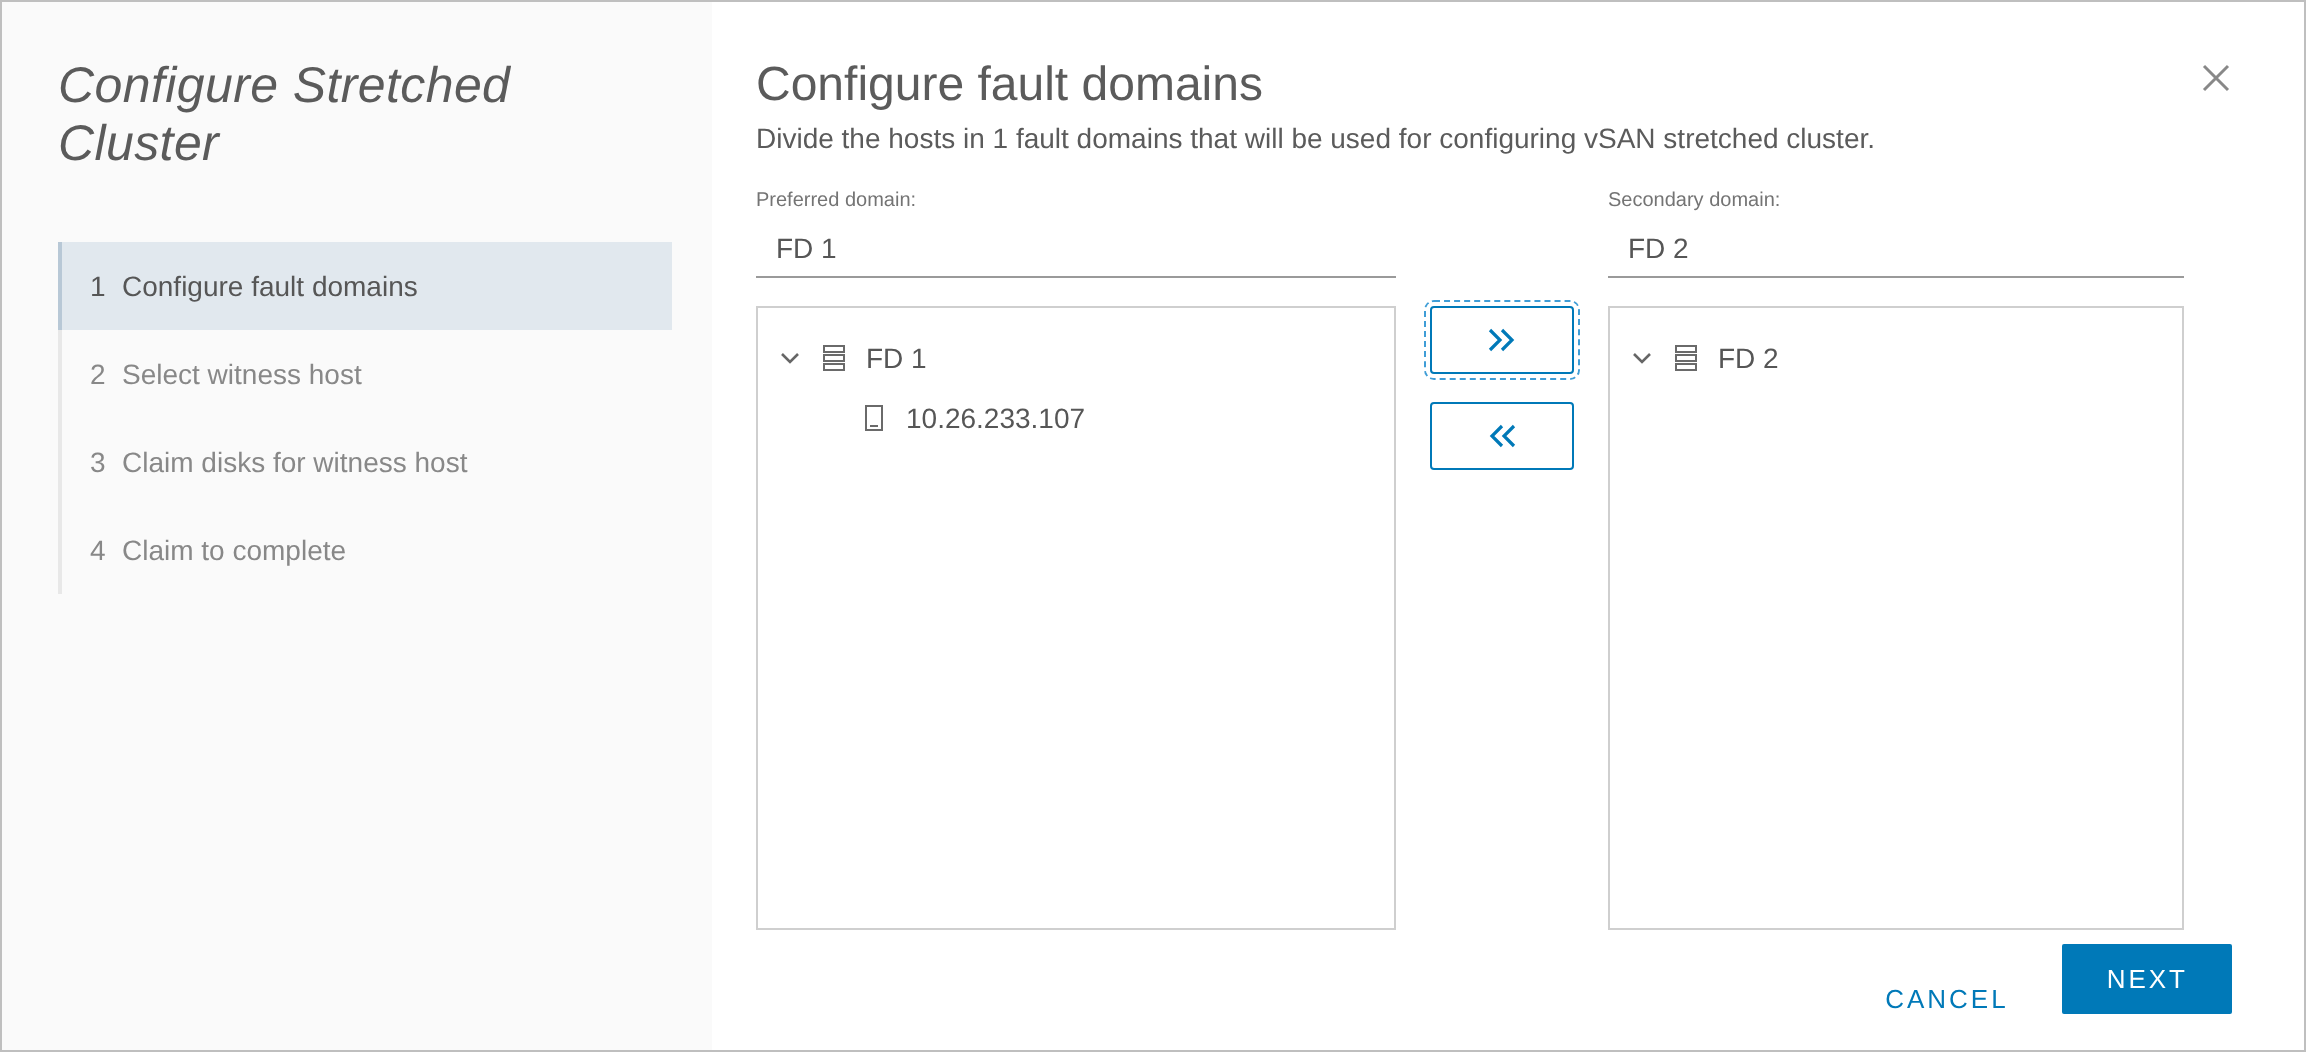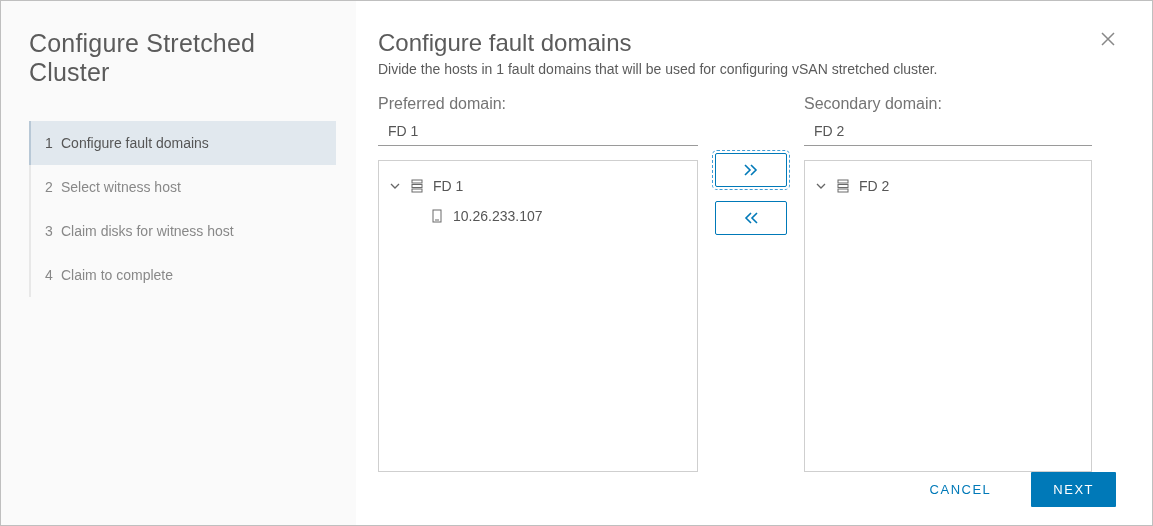--- a/index.html
+++ b/index.html
@@ -5,21 +5,21 @@
   * { box-sizing: border-box; margin: 0; padding: 0; }
   html, body { width: 1153px; height: 526px; font-family: "Segoe UI", "Helvetica Neue", Arial, sans-serif; color: #565656; background: #fff; }
   .dialog {
     width: 1153px; height: 526px; border: 1px solid #bfbfbf; display: flex; position: relative;
   }
   
   .sidebar {
     width: 355px; background: #fafafa; padding: 28px 20px 0 28px;
   }
   .sidebar-title {
-    font-size: 25px; font-weight: 300; color: #5b5b5b; letter-spacing: 0.2px; margin-bottom: 34px;
+    font-size: 25px; font-weight: 300; color: #5b5b5b; letter-spacing: 0.2px; margin-bottom: 34px; font-style: italic;
   }
   .step-list { list-style: none; border-left: 2px solid #e8e8e8; }
   .step-item {
     display: flex; align-items: center; height: 44px; padding: 0 14px;
     font-size: 14px; color: #888; cursor: pointer; position: relative;
   }
   .step-item.active {
     background: #e1e8ee; color: #565656;
   }
   .step-item.active::before {
@@ -40,21 +40,21 @@
   .main-subtitle {
     font-size: 14px; color: #5b5b5b; margin-bottom: 18px;
   }
   .domains-row {
     display: flex; align-items: flex-start;
   }
   .domain-col { display: flex; flex-direction: column; }
   .domain-col.left { width: 320px; }
   .domain-col.right { width: 288px; }
   .domain-label {
-    font-size: 16px; color: #747474; margin-bottom: 6px;
+    font-size: 10px; color: #747474; margin-bottom: 6px;
   }
   .domain-input {
     border: none; border-bottom: 1px solid #9a9a9a; font-size: 14px; padding: 4px 6px 6px 10px;
     outline: none; color: #565656; background: transparent; margin-bottom: 14px;
     font-family: inherit;
   }
   .tree-box {
     border: 1px solid #cfcfcf; height: 312px; padding: 10px 6px; font-size: 14px; color: #565656;
   }
   .tree-row {
@@ -70,21 +70,21 @@
   }
   .transfer-btn {
     width: 72px; height: 34px; border: 1px solid #0079b8; background: #fff; color: #0079b8;
     display: flex; align-items: center; justify-content: center; cursor: pointer; border-radius: 2px;
     margin-bottom: 14px;
   }
   .transfer-btn.focused { outline: 1px dashed #3f9dd6; outline-offset: 2px; }
 
   
   .footer {
-    position: absolute; bottom: 18px; right: 36px; display: flex; align-items: center; gap: 40px;
+    position: absolute; bottom: 18px; right: 36px; display: flex; align-items: flex-end; gap: 27px;
   }
   .btn-text {
     color: #0079b8; font-size: 13px; letter-spacing: 1.5px; cursor: pointer; font-weight: 400;
   }
   .btn-primary {
     background: #0079b8; color: #fff; font-size: 13px; letter-spacing: 1.5px;
     padding: 10px 22px; border: none; border-radius: 1px; cursor: pointer;
   }
 
   

